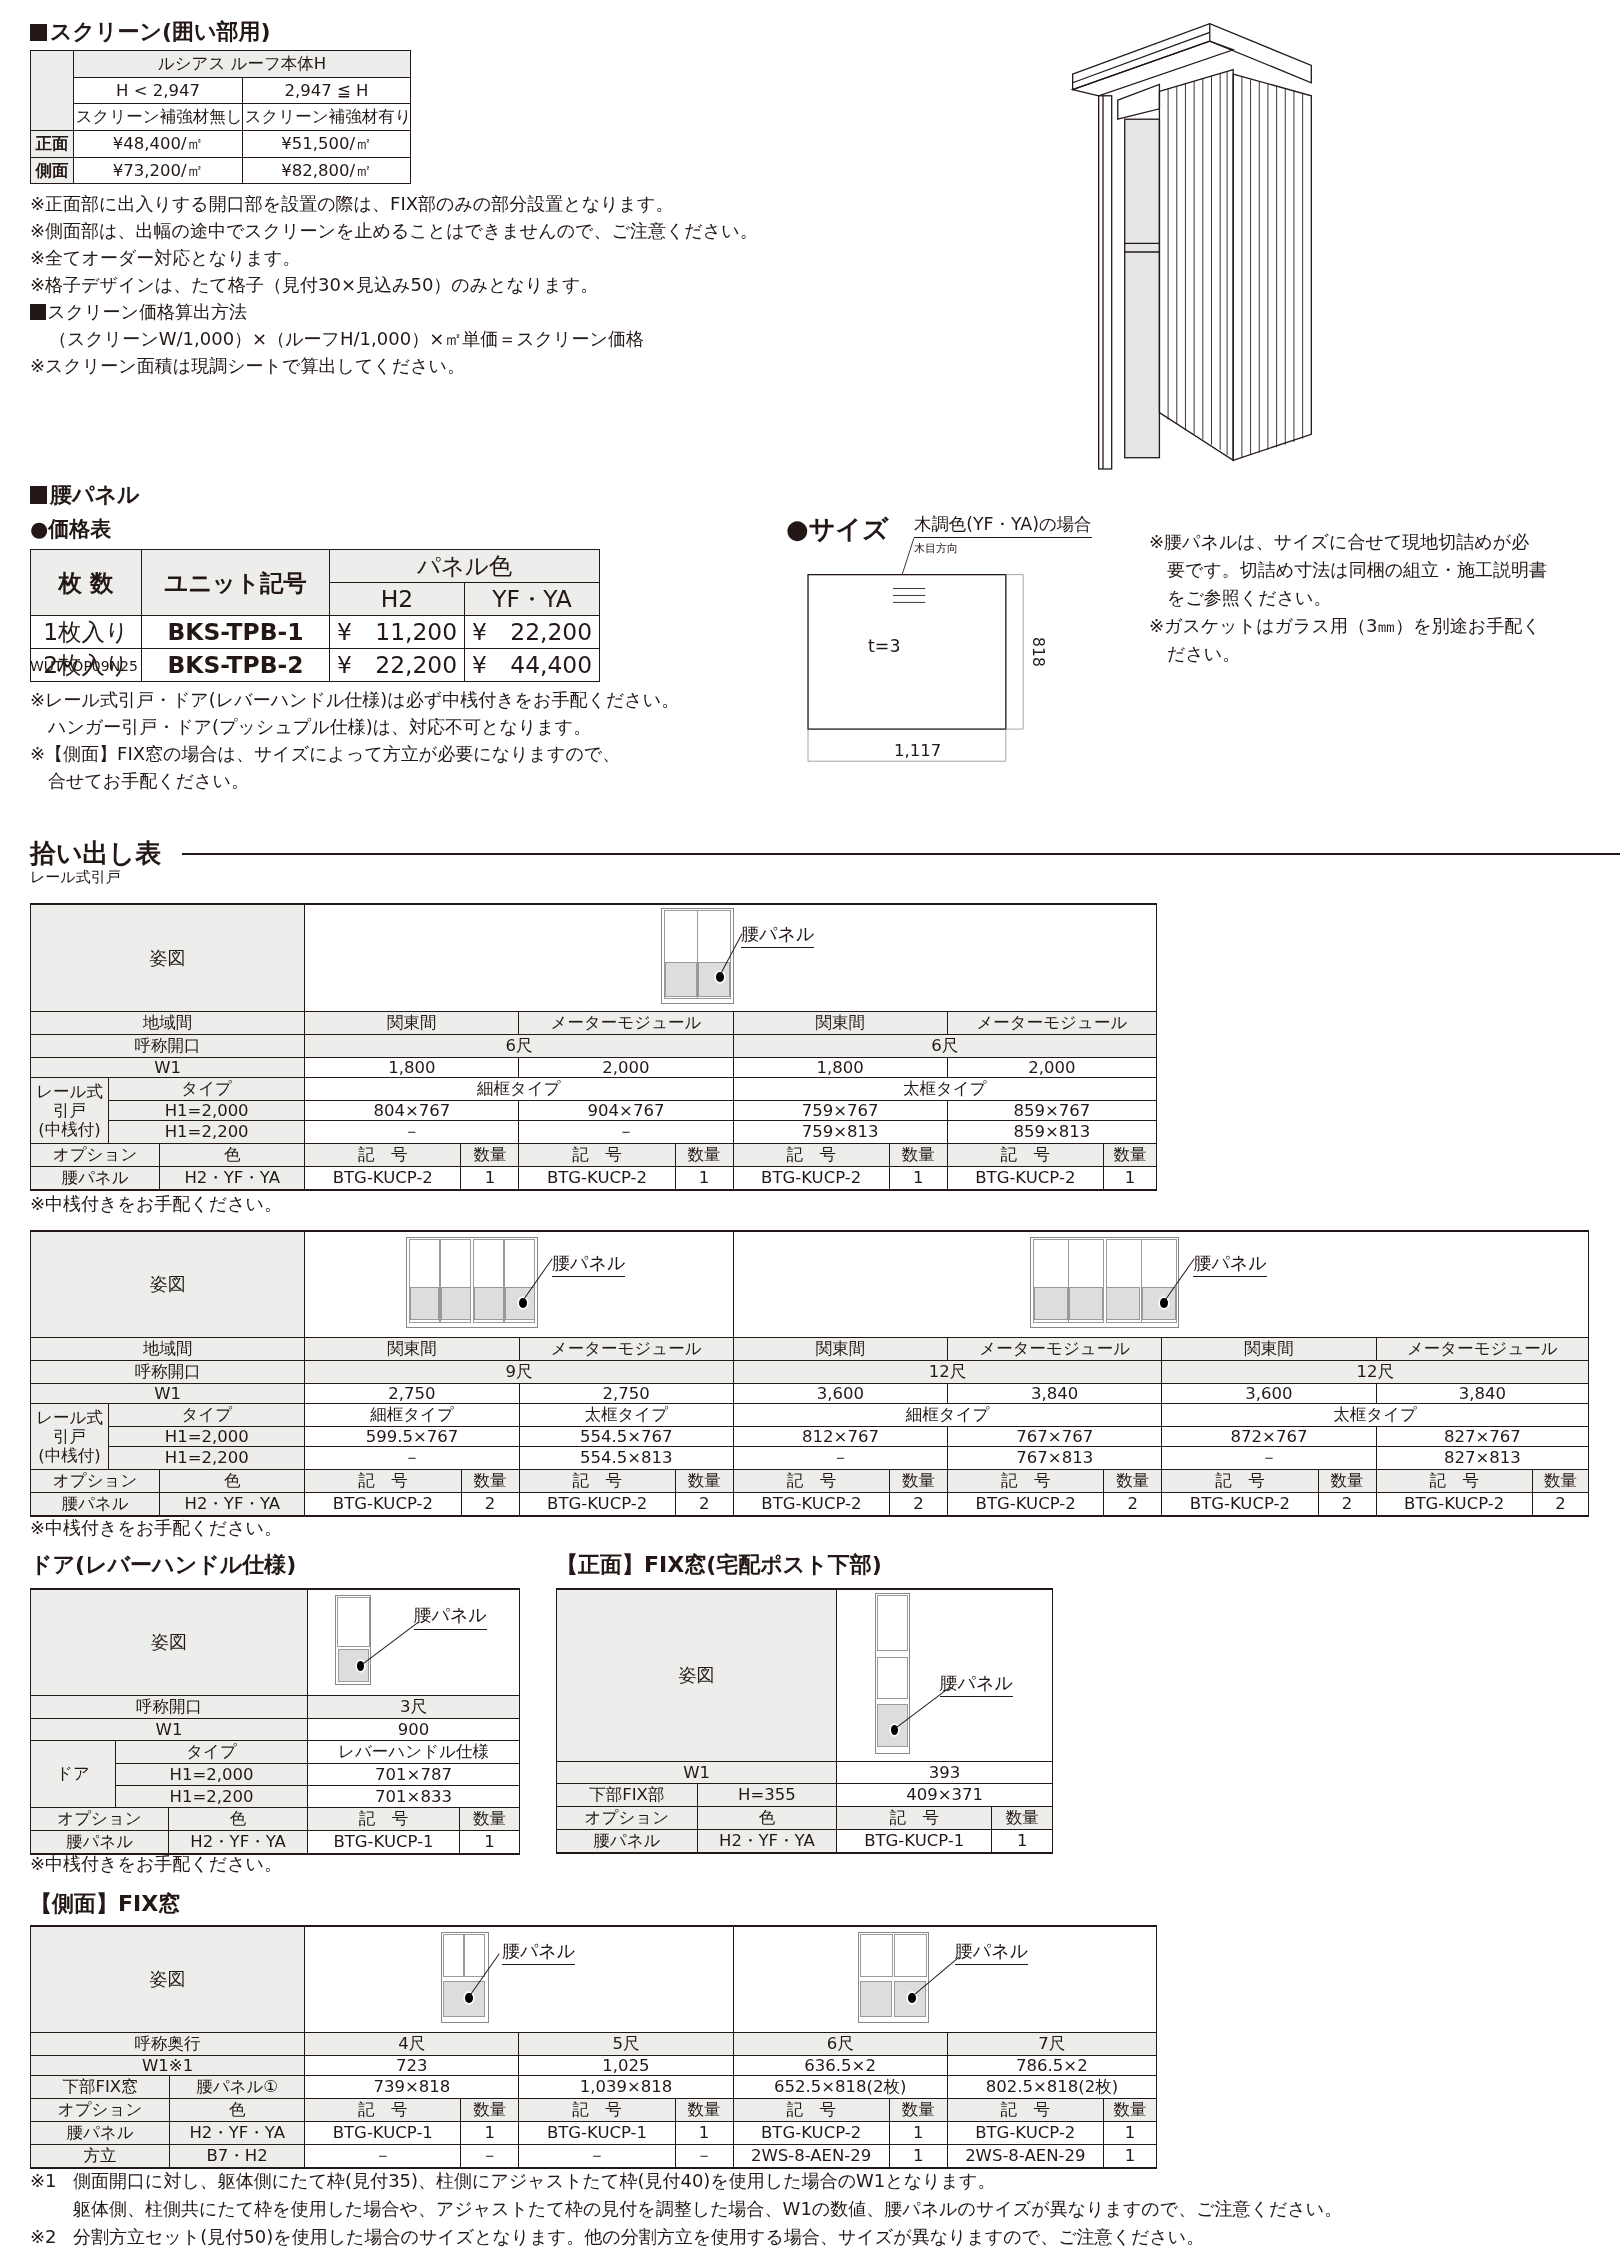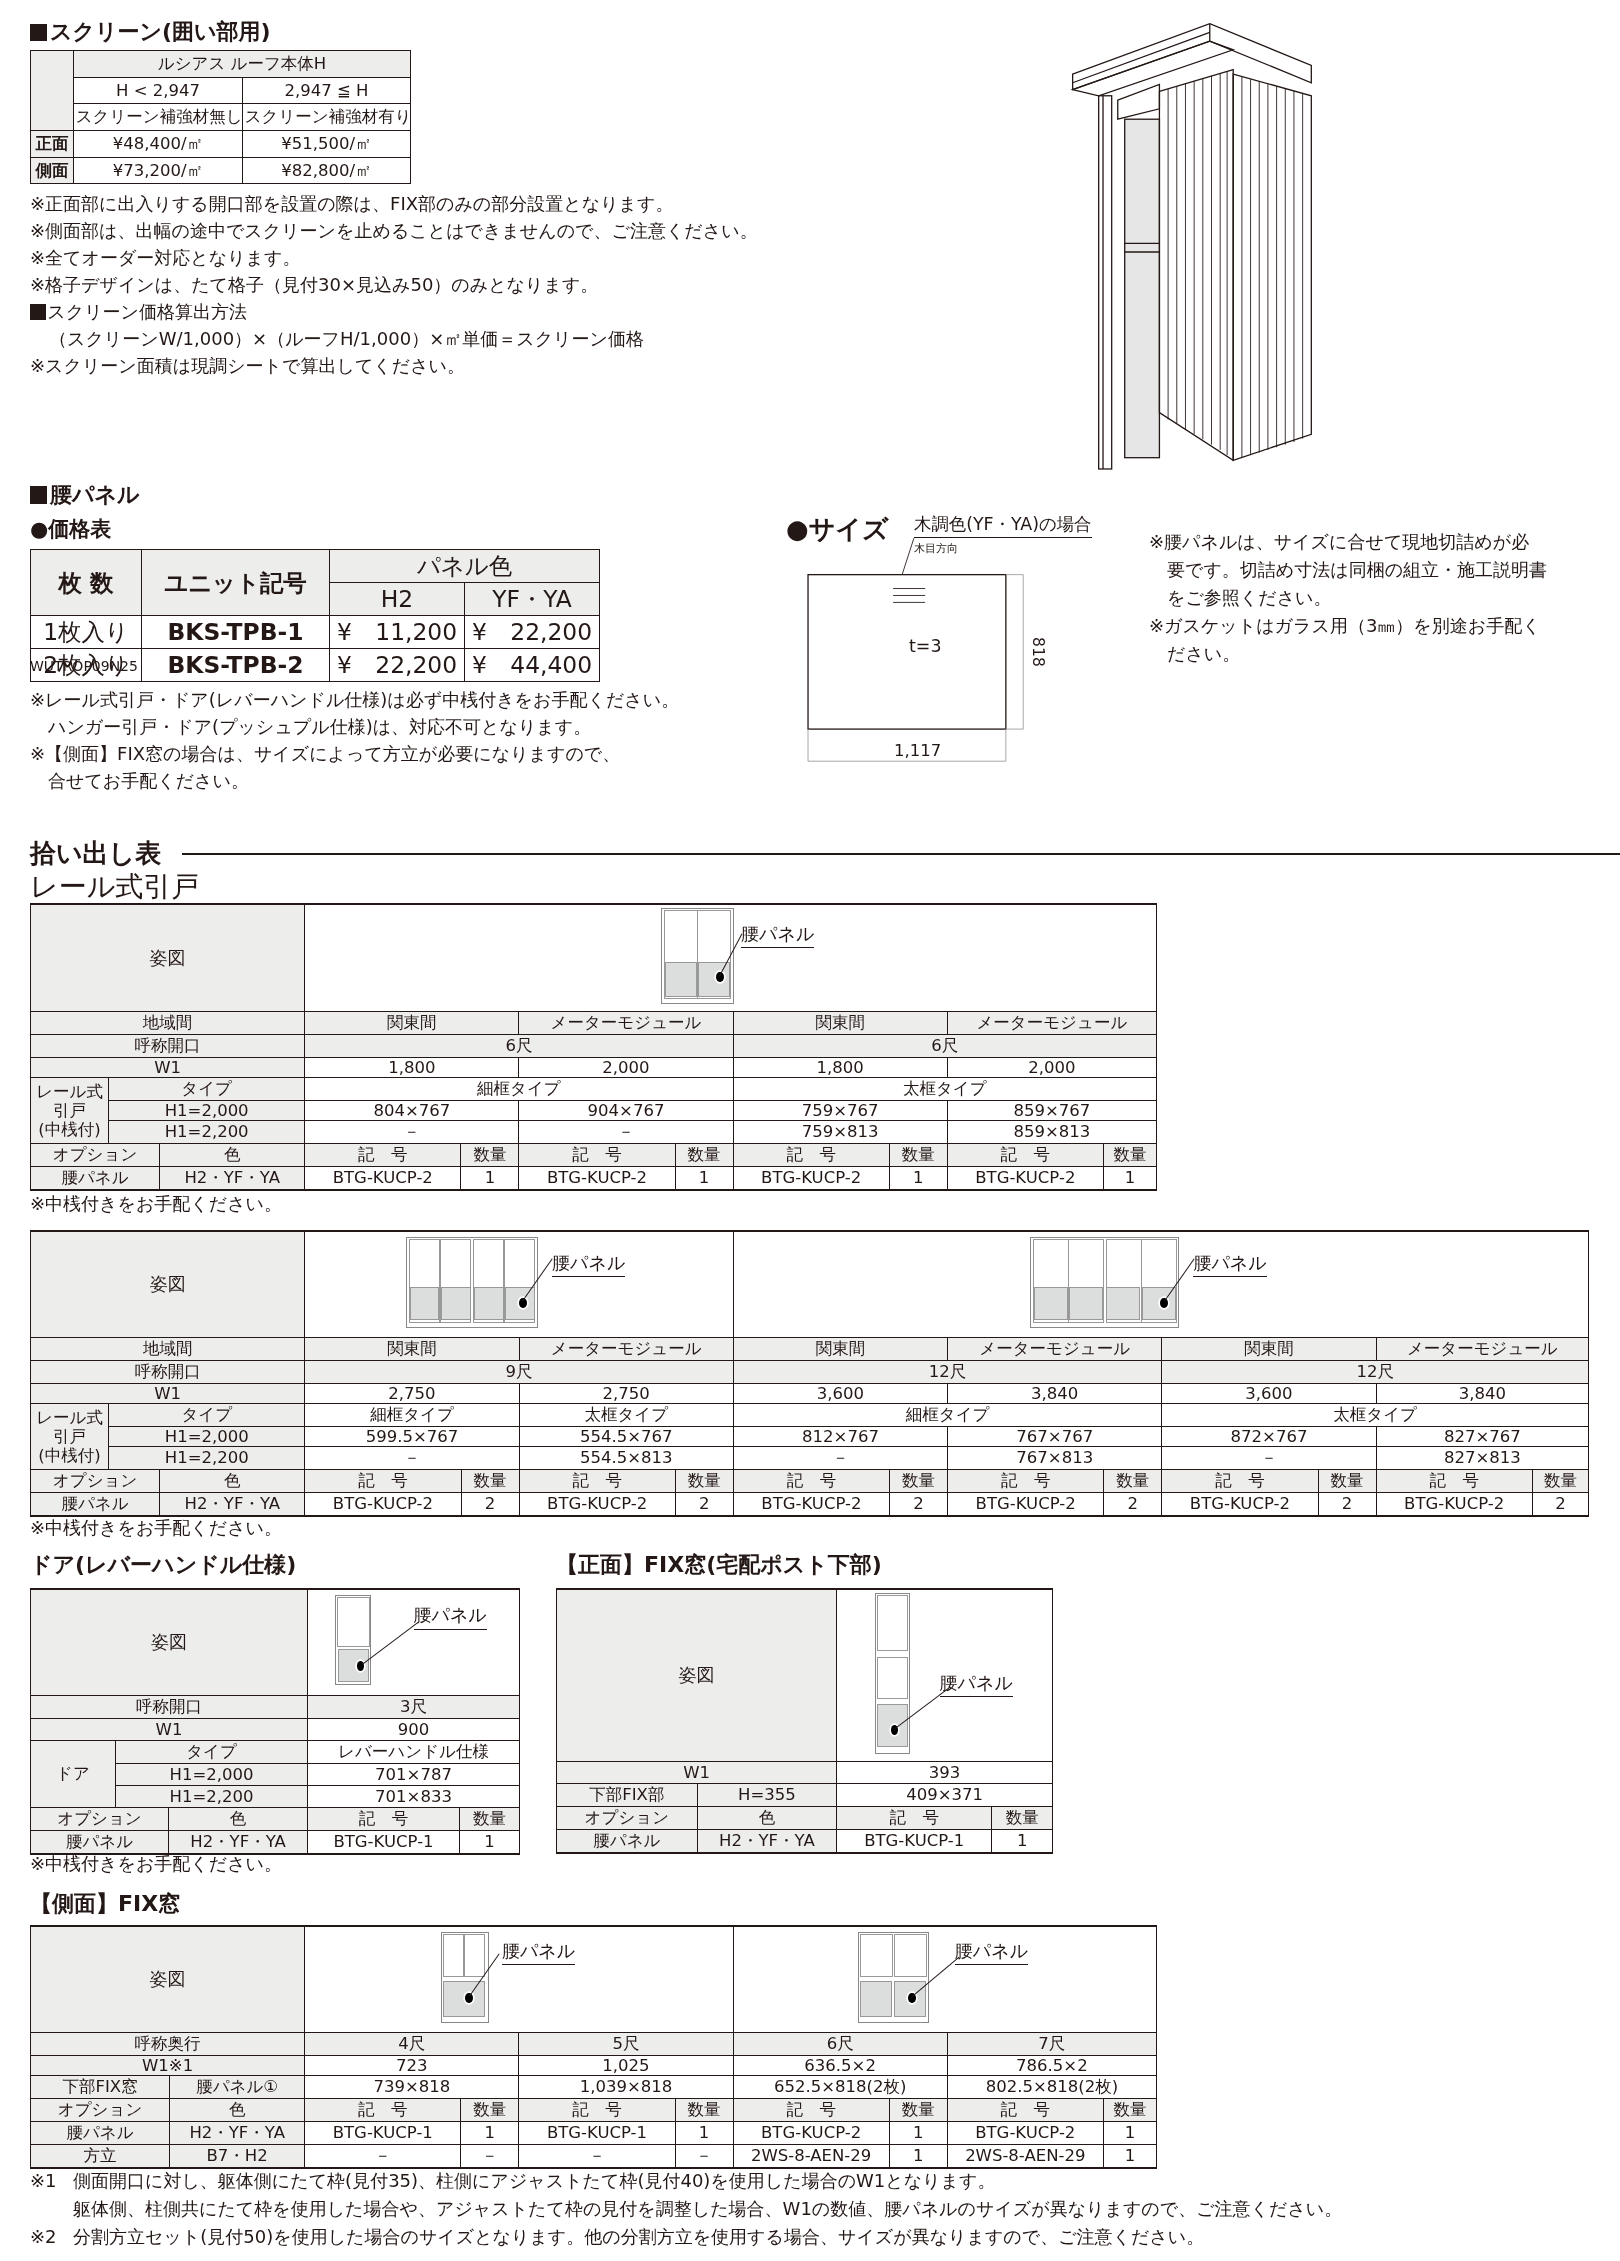--- a/index.html
+++ b/index.html
@@ -172,34 +172,34 @@
   <line x1="128" y1="58" x2="165" y2="58" stroke="#231815"></line>
   <line x1="128" y1="66" x2="165" y2="66" stroke="#231815"></line>
   <line x1="128" y1="74" x2="165" y2="74" stroke="#231815"></line>
   <line x1="258" y1="42" x2="278" y2="42" stroke="#999"></line>
   <line x1="258" y1="220" x2="278" y2="220" stroke="#999"></line>
   <line x1="278" y1="42" x2="278" y2="220" stroke="#999"></line>
   <line x1="30" y1="220" x2="30" y2="257" stroke="#999"></line>
   <line x1="258" y1="220" x2="258" y2="257" stroke="#999"></line>
   <line x1="30" y1="257" x2="258" y2="257" stroke="#999"></line>
 </svg>
-<div class="abs" style="left:909px;top:636px;font-size:17.4px">t=3</div>
+<div class="abs" style="left:868px;top:636px;font-size:17.4px">t=3</div>
 <div class="abs" style="left:1023px;top:643px;font-size:15.6px;transform:rotate(90deg)">818</div>
 <div class="abs" style="left:894px;top:741px;font-size:16.5px">1,117</div>
 <div class="abs note" style="left:1149px;top:528px;line-height:28px">
   <div>※腰パネルは、サイズに合せて現地切詰めが必</div>
   <div>　要です。切詰め寸法は同梱の組立・施工説明書</div>
   <div>　をご参照ください。</div>
   <div>※ガスケットはガラス用（3㎜）を別途お手配く</div>
   <div>　ださい。</div>
 </div>
 
 <div class="abs" style="left:30px;top:836px;font-size:26px;font-weight:bold">拾い出し表</div>
 <div class="rule" style="left:182px;top:853px;width:1438px"></div>
-<div class="abs" style="left:30px;top:868px;font-size:28px">レール式引戸</div>
+<div class="abs" style="left:30px;top:868px;font-size:15px">レール式引戸</div>
 
 <table class="outer sm" style="left:30px;top:903px;width:1127px">
   <colgroup>
       <col style="width:78px">
       <col style="width:51px">
       <col style="width:145px">
       <col style="width:156px">
       <col style="width:58px">
       <col style="width:156px">
       <col style="width:58px">

